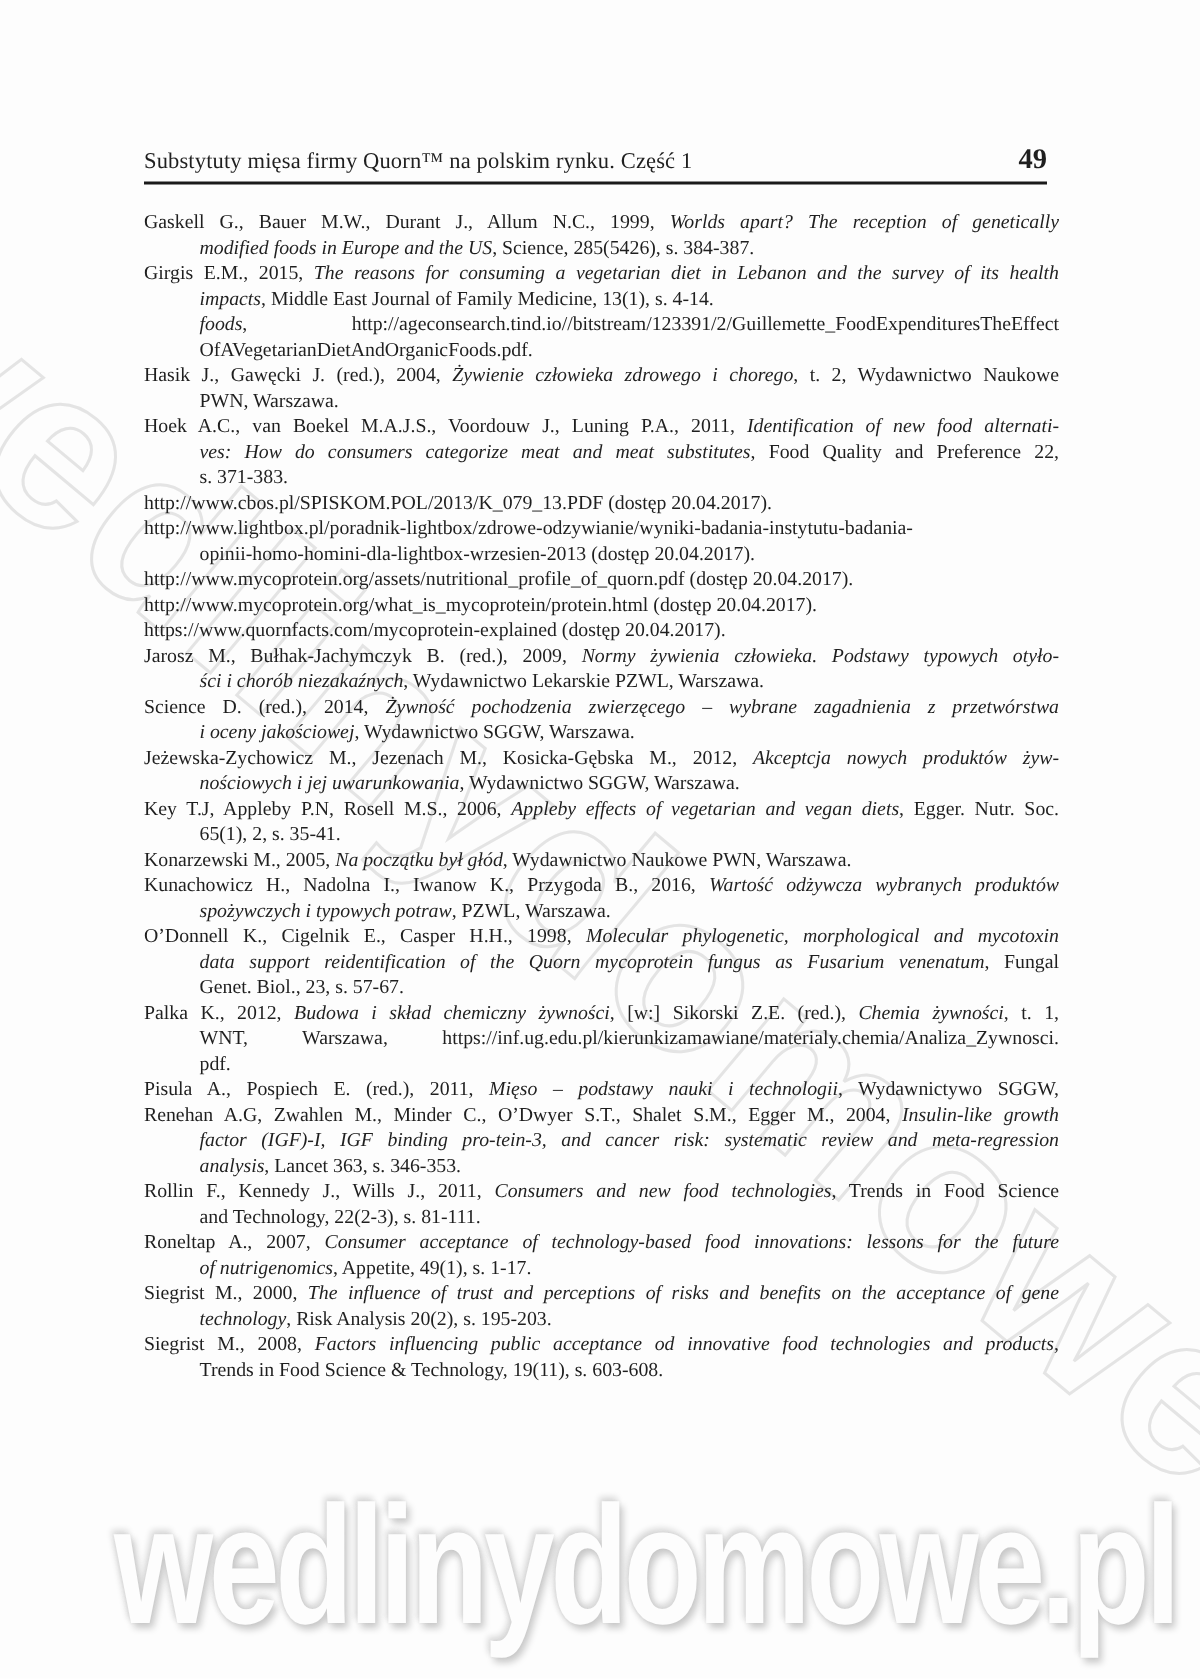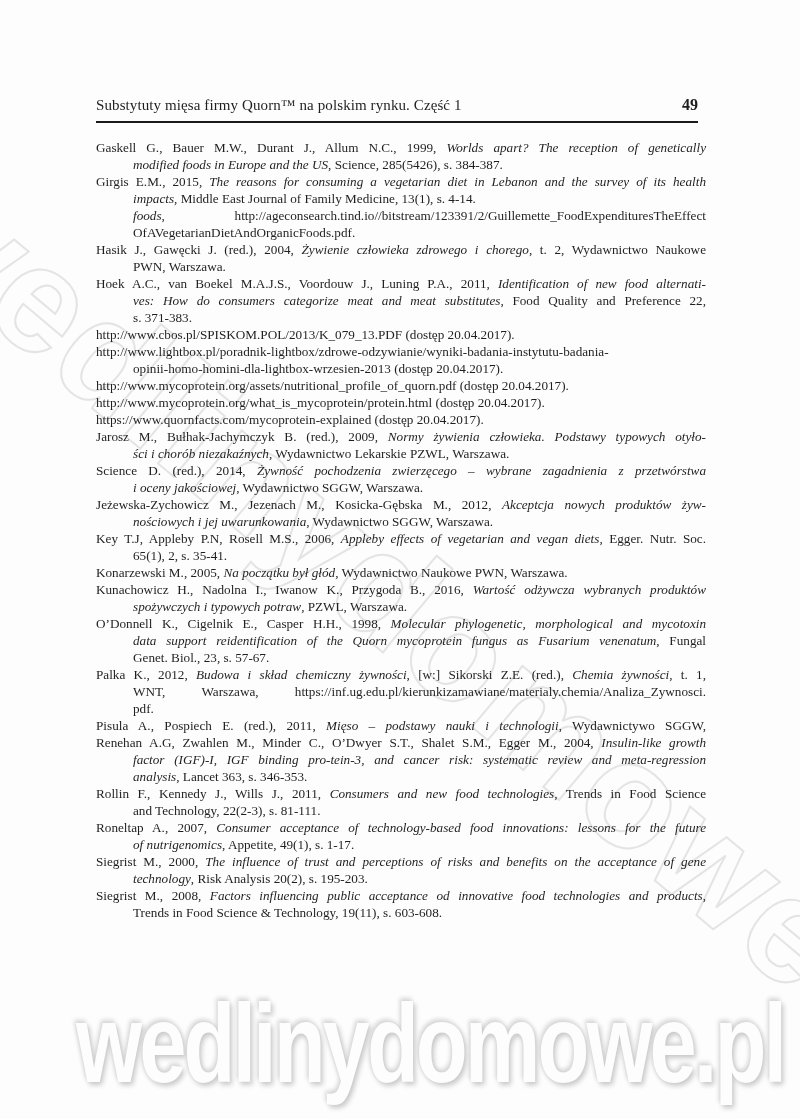--- a/index.html
+++ b/index.html
@@ -56,21 +56,21 @@
     position: absolute;
     left: 96px;
     top: 96px;
     width: 602px;
     z-index: 1;
     display: flex;
     justify-content: space-between;
     align-items: baseline;
   }
   .running-title { font-size: 15px; letter-spacing: 0.1px; }
-  .page-number   { font-size: 16px; font-weight: 700; }
+  .page-number   { font-size: 19px; font-weight: 700; }
   .header-rule {
     position: absolute;
     left: 96px;
     top: 121px;
     width: 602px;
     height: 2px;
     background: #1a1a1a;
     z-index: 1;
   }
 

